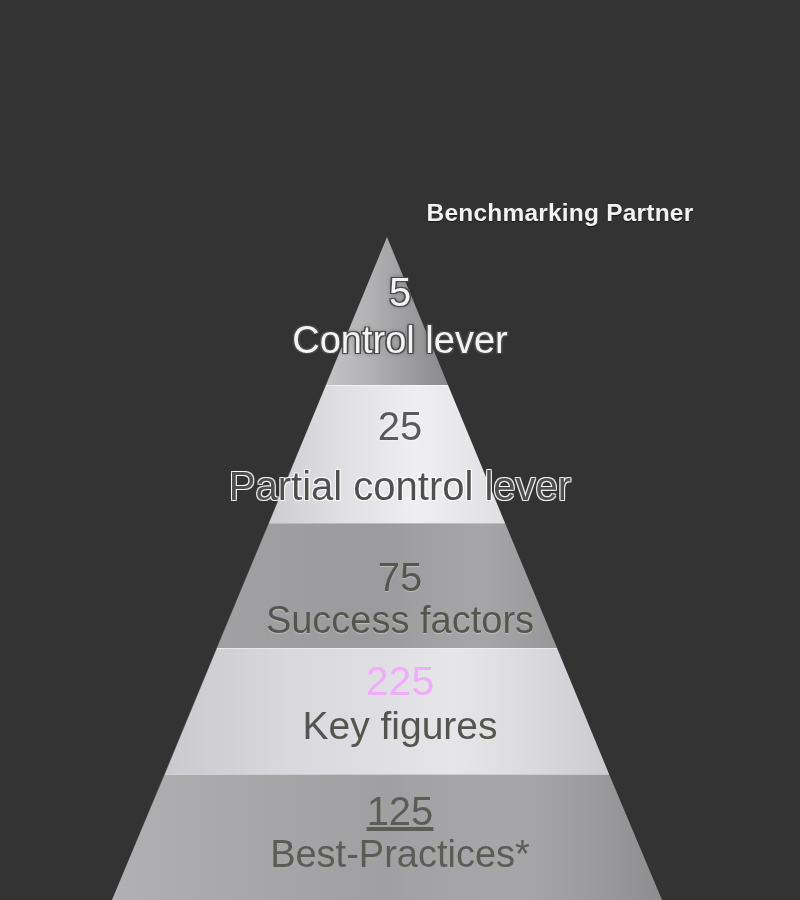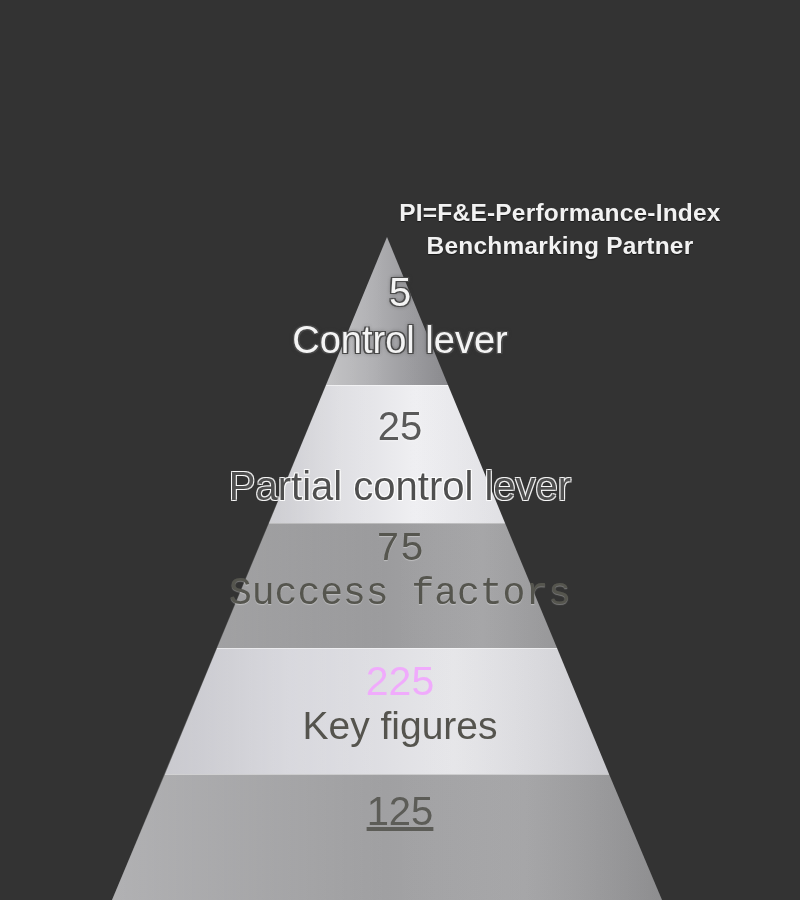--- a/index.html
+++ b/index.html
@@ -101,21 +101,21 @@
   #tier-2-text .lbl {
     font-size: 40px;
     margin-top: 18px;
     color: #4f4f4f;
     text-shadow:
       -1px -1px 0 rgba(255,255,255,0.85), 1px -1px 0 rgba(255,255,255,0.85),
       -1px  1px 0 rgba(255,255,255,0.85), 1px  1px 0 rgba(255,255,255,0.85);
   }
 
   
-  #tier-3-text { top: 530px; font-family: Liberation Mono, monospace; }
+  #tier-3-text { top: 557px; }
   #tier-3-text .num {
     font-size: 40px;
     color: #56564f;
     text-shadow: 0 1px 1px rgba(255,255,255,0.35);
   }
   #tier-3-text .lbl {
     font-size: 38px;
     margin-top: 3px;
     color: #55554e;
     text-shadow: 0 1px 1px rgba(255,255,255,0.35);
@@ -201,21 +201,20 @@
 
     <polygon points="387,237 662,900 112,900" fill="url(#edgeShade)"></polygon>
 
     <line x1="326" y1="385.5" x2="448" y2="385.5" stroke="#ffffff" stroke-opacity="0.55" stroke-width="1"></line>
     <line x1="269" y1="523.5" x2="505" y2="523.5" stroke="#ffffff" stroke-opacity="0.30" stroke-width="1"></line>
     <line x1="217" y1="648.5" x2="557" y2="648.5" stroke="#ffffff" stroke-opacity="0.50" stroke-width="1"></line>
     <line x1="165" y1="774.5" x2="609" y2="774.5" stroke="#ffffff" stroke-opacity="0.45" stroke-width="1"></line>
   </svg>
 
   <div id="header">
-    <span class="hline">PI=F&amp;E-Performance-Index</span>
     <span class="hline">Benchmarking Partner</span>
   </div>
 
   <div class="tier-text" id="tier-1-text">
     <span class="num">5</span>
     <span class="lbl">Control lever</span>
   </div>
 
   <div class="tier-text" id="tier-2-text">
     <span class="num">25</span>
@@ -227,15 +226,16 @@
     <span class="lbl">Success factors</span>
   </div>
 
   <div class="tier-text" id="tier-4-text">
     <span class="num">225</span>
     <span class="lbl">Key figures</span>
   </div>
 
   <div class="tier-text" id="tier-5-text">
     <span class="num">125</span>
+    <span class="lbl">Best-Practices*</span>
   </div>
 
 </div>
 
 </body></html>

